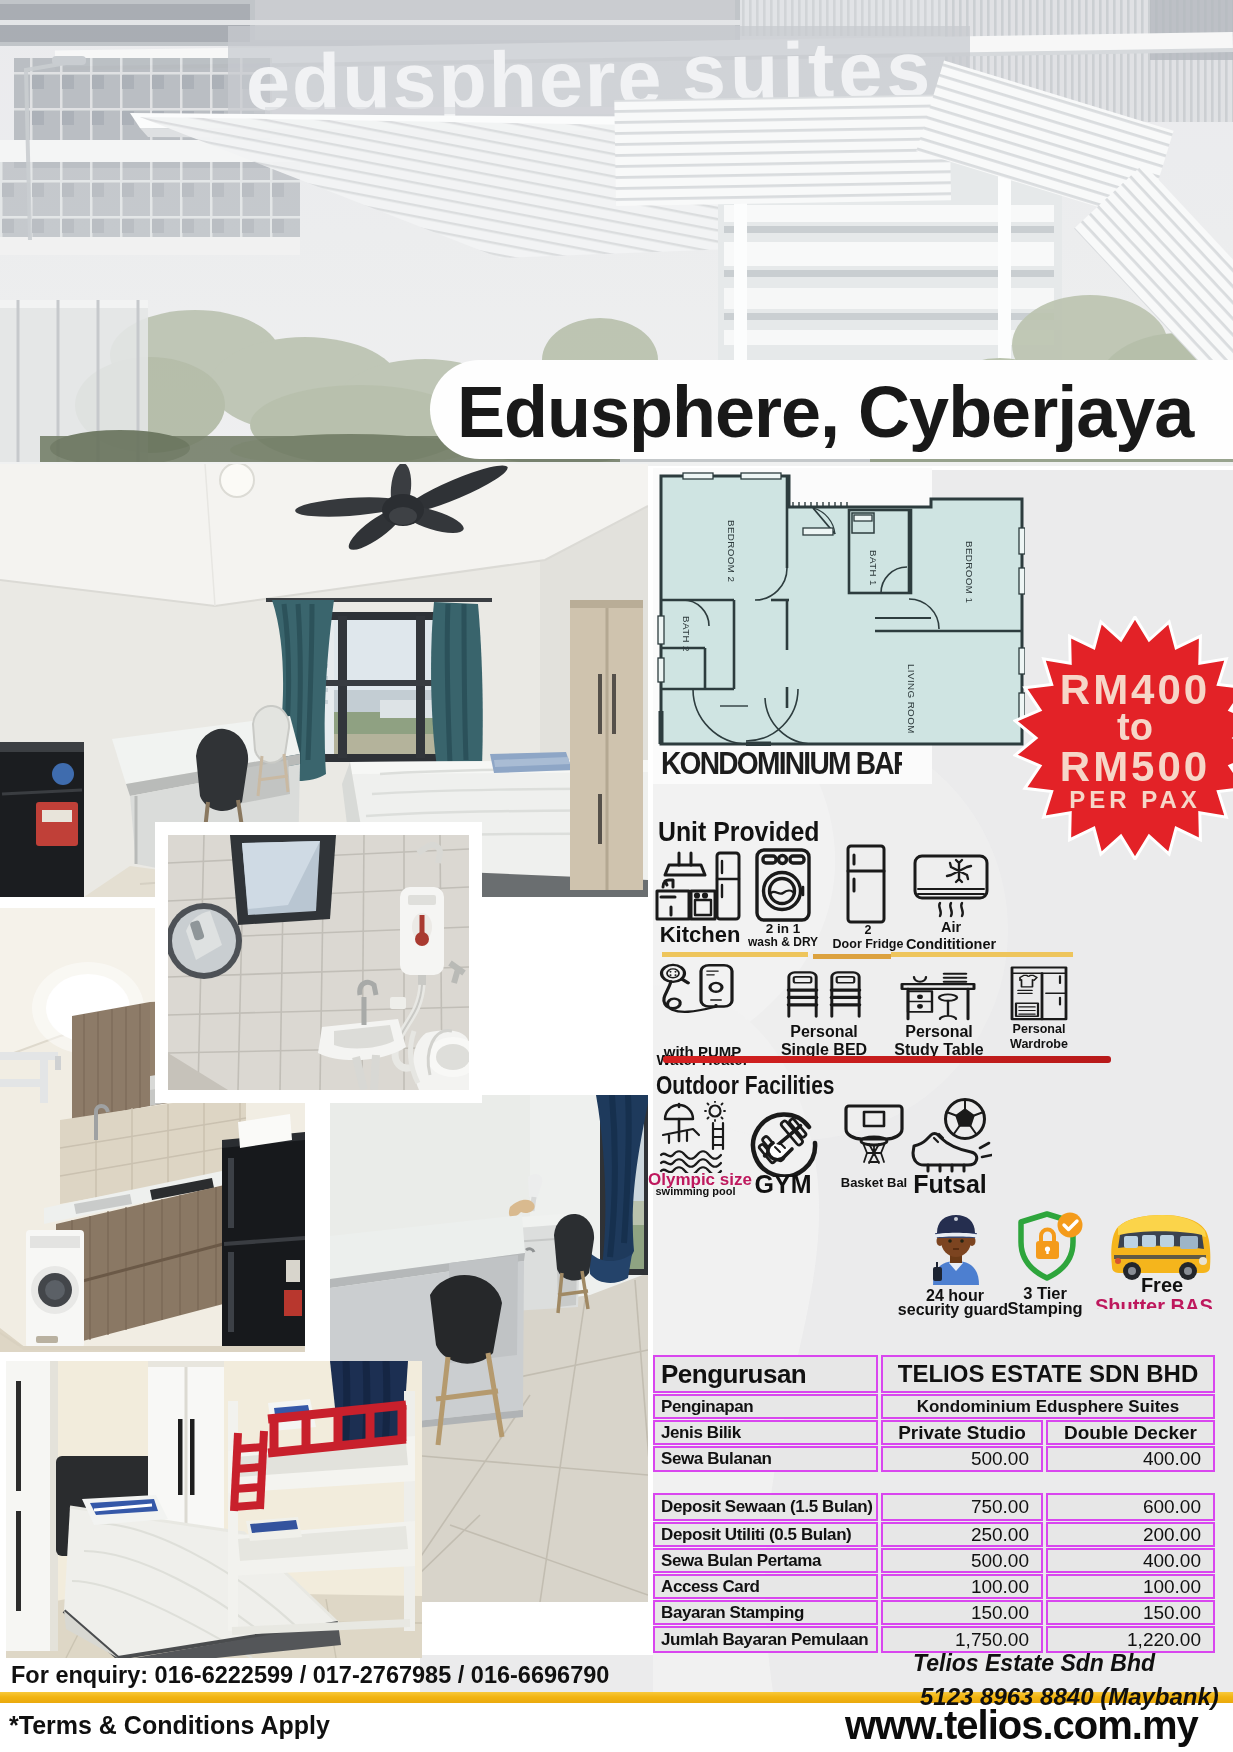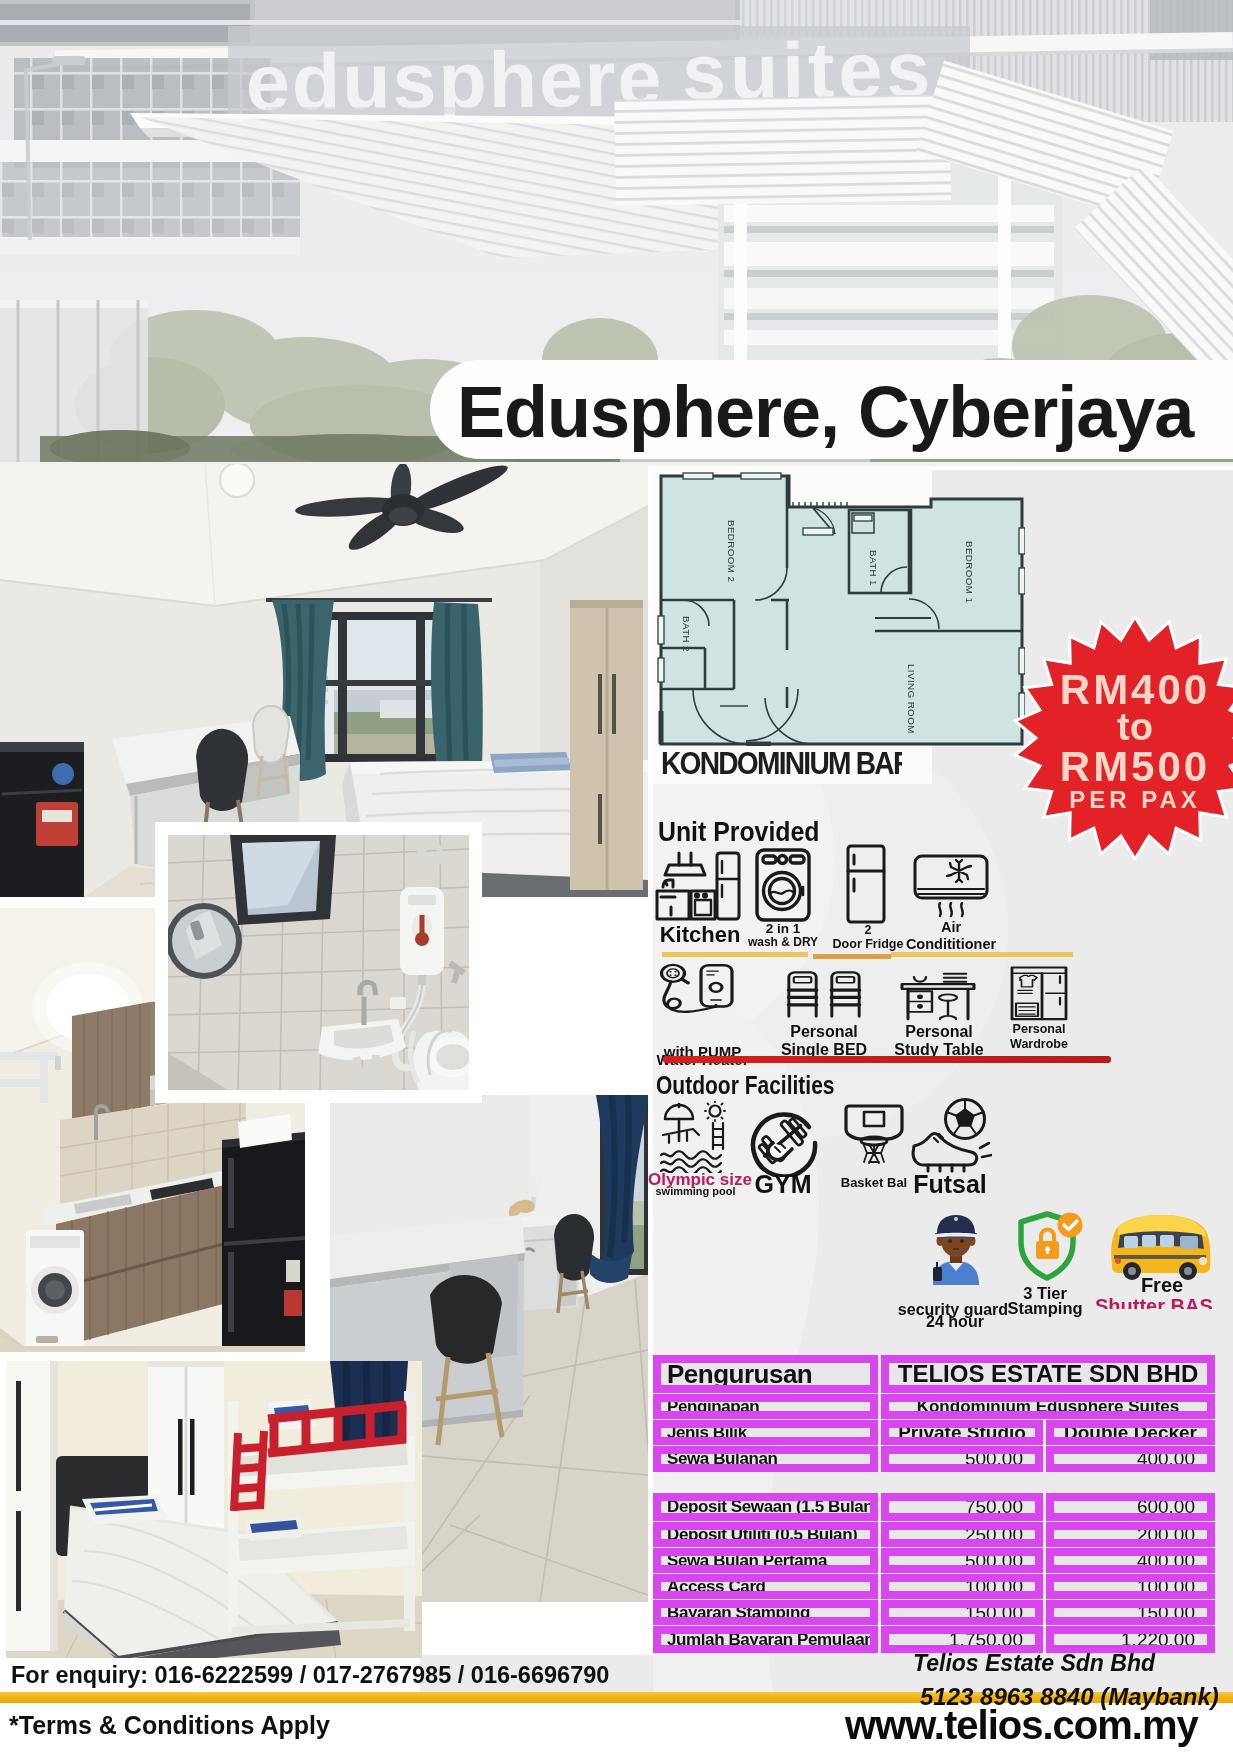--- a/index.html
+++ b/index.html
@@ -519,21 +519,21 @@
 
     <path d="M12 28 c0 -12 8 -18 19 -18 c11 0 19 6 19 18 l1 3 h-40 z" fill="#252e4f"></path>
     <path d="M10 28 h42 l-2 5 h-38 z" fill="#38466e"></path>
     <path d="M8 30 c8 -3 38 -3 46 0 l0 3 c-8 -2 -38 -2 -46 0 z" fill="#e9edf2"></path>
     <circle cx="31" cy="14" r="2" fill="#c8cdd6"></circle>
 
     <rect x="8" y="62" width="9" height="14" rx="2" fill="#1d2433"></rect>
     <path d="M12 62 v-5" stroke="#1d2433" stroke-width="2"></path>
   </svg>
 
-  <div class="abs b" style="left:905px;top:1287px;width:100px;text-align:center;font-size:16px;color:#111;margin-top:26px;">24 hour</div>
+  <div class="abs b" style="left:905px;top:1287px;width:100px;text-align:center;font-size:16px;color:#111;">24 hour</div>
   <div class="abs b" style="left:893px;top:1301px;width:120px;text-align:center;font-size:16px;color:#111;white-space:nowrap;">security guard</div>
 
   <svg class="abs" style="left:1014px;top:1208px;" width="70" height="74" viewBox="0 0 70 74">
     <path d="M33 6 L59 14 V34 C59 52 48 63 33 70 C18 63 7 52 7 34 V14 Z" fill="none" stroke="#2ea53c" stroke-width="5.5" stroke-linejoin="round"></path>
 
     <rect x="22" y="33" width="23" height="18" rx="3" fill="#f49b1b"></rect>
     <path d="M27 33 v-5 a6.5 6.5 0 0 1 13 0 v5" fill="none" stroke="#f49b1b" stroke-width="4"></path>
     <circle cx="33.5" cy="41" r="2.6" fill="#ffffff"></circle>
     <path d="M33.5 41 v5" stroke="#ffffff" stroke-width="2.4"></path>
 
@@ -996,21 +996,21 @@
   <path d="M246 196 c-6 18 -4 36 4 52" stroke="#e6e6e2" stroke-width="5" fill="none"></path>
 
   <rect x="222" y="162" width="16" height="12" rx="2" fill="#eeeeea"></rect>
 
   <polygon points="0,255 0,218 60,255" fill="#c6c2ba"></polygon>
 </svg>
 </div>
 
 <div id="pricetable" class="abs" style="left:653px;top:1355px;width:562px;height:291px;color:#111;">
   <style>
-    .cell{position:absolute;background:#e7e7e7;border:8px solid #d946ef;box-sizing:border-box;display:flex;align-items:center;white-space:nowrap;overflow:hidden;}
+    .cell{position:absolute;background:#e7e7e7;border:2px solid #d946ef;box-sizing:border-box;display:flex;align-items:center;white-space:nowrap;overflow:hidden;}
     .lbl{padding-left:6px;font-weight:bold;font-size:17px;letter-spacing:-0.4px;}
     .num{justify-content:flex-end;padding-right:12px;font-size:19px;}
     .ctr{justify-content:center;font-weight:bold;font-size:19px;}
   </style>
 
   <div class="cell lbl" style="left:0;top:0;width:225px;height:38px;font-size:26px;letter-spacing:-0.5px;">Pengurusan</div>
   <div class="cell ctr" style="left:228px;top:0;width:334px;height:38px;font-size:24px;">TELIOS ESTATE SDN BHD</div>
 
   <div class="cell lbl" style="left:0;top:39px;width:225px;height:25px;">Penginapan</div>
   <div class="cell ctr" style="left:228px;top:39px;width:334px;height:25px;font-size:17px;">Kondominium Edusphere Suites</div>

